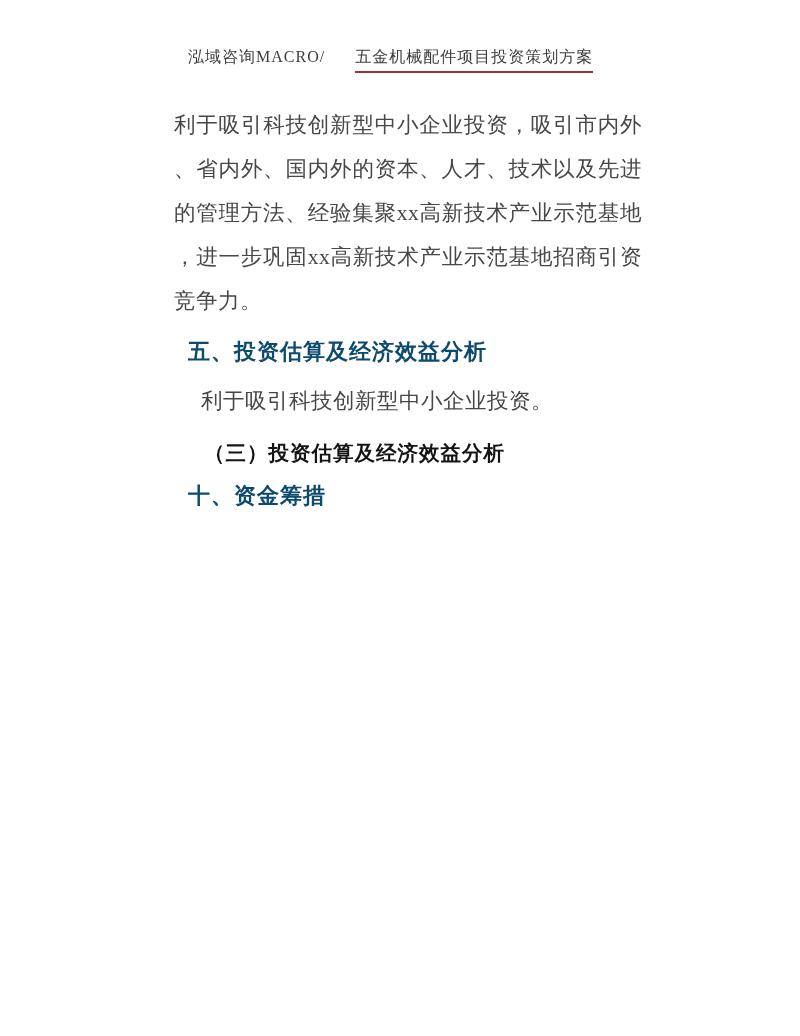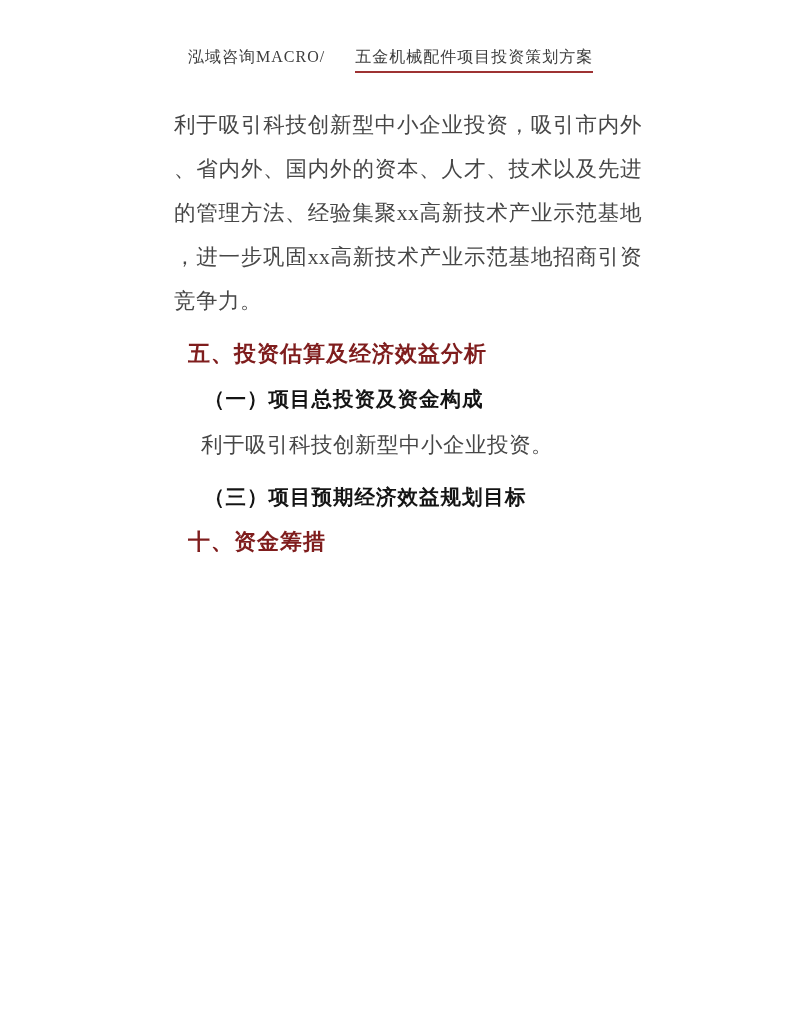--- a/index.html
+++ b/index.html
@@ -43,25 +43,25 @@
     text-align: justify;
     letter-spacing: 0.5px;
     word-break: break-all;
     line-break: anywhere;
   }
   p.body-text.first { margin-top: 0; margin-left: 16px; }
   p.body-text.indent { text-indent: 2em; }
   h2.section-heading {
     margin: 16px 0 10px 0;
     padding-left: 30px;
-    font-family: Liberation Serif, serif;
+    font-family: Liberation Mono, monospace;
     font-size: 22px;
     font-weight: bold;
     line-height: 30px;
-    color: #7f1d1d;
+    color: #0c4a6e;
     letter-spacing: 1px;
   }
   h3.subsection-heading {
     margin: 16px 0 10px 0;
     padding-left: 46px;
     font-family: "Liberation Sans", "DejaVu Sans", sans-serif;
     font-size: 20.5px;
     font-weight: bold;
     line-height: 28px;
     color: #141414;
@@ -76,25 +76,24 @@
   <div class="header">
     <span class="brand">泓域咨询MACRO/</span><span class="doc-title" style="border-bottom-color: rgb(158, 50, 51);">五金机械配件项目投资策划方案</span>
   </div>
 
   <div class="content">
 
     <p class="body-text first">利于吸引科技创新型中小企业投资，吸引市内外、省内外、国内外的资本、人才、技术以及先进的管理方法、经验集聚xx高新技术产业示范基地，进一步巩固xx高新技术产业示范基地招商引资竞争力。</p>
 
     <h2 class="section-heading">五、投资估算及经济效益分析</h2>
 
-    <h3 class="subsection-heading">（一）项目总投资及资金构成</h3>
 
 
 
     <p class="body-text indent">利于吸引科技创新型中小企业投资。</p>
 
-    <h3 class="subsection-heading">（三）项目预期经济效益规划目标</h3>
+    <h3 class="subsection-heading">（三）投资估算及经济效益分析</h3>
 
 
     <h2 class="section-heading">十、资金筹措</h2>
 
   </div>
 </div>
 
 </body></html>

